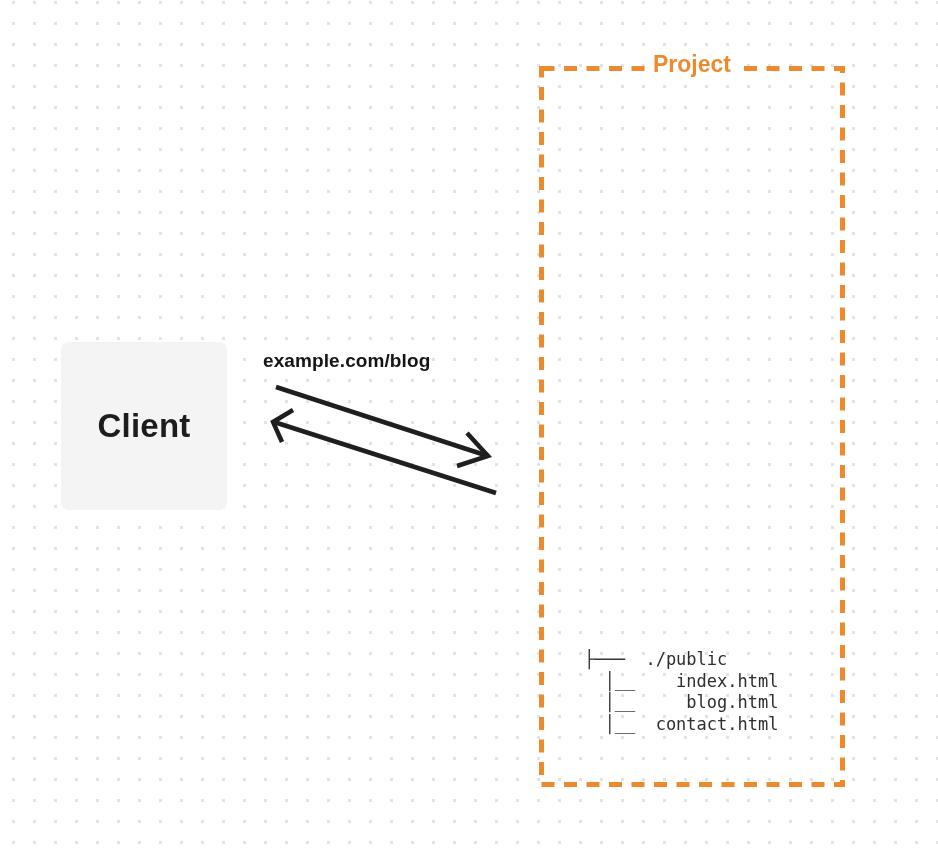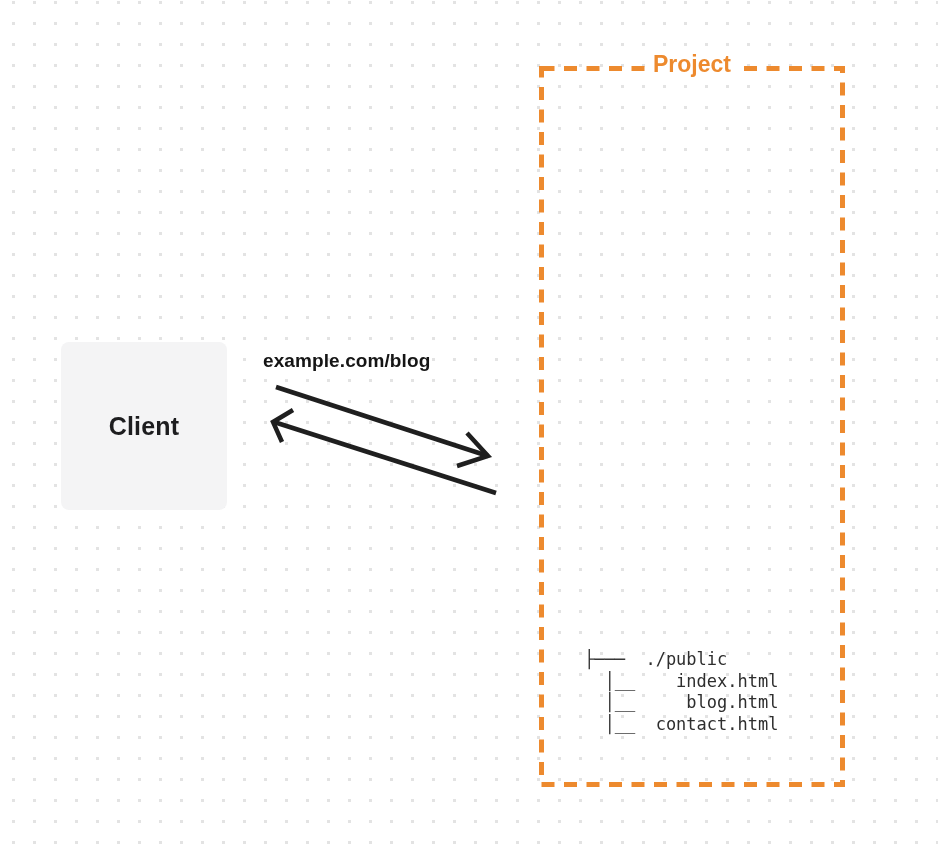--- a/index.html
+++ b/index.html
@@ -23,21 +23,21 @@
     background-size:21px 21px;
     background-position:3px -8px;
   }
   
   .client-box{
     position:absolute;left:61px;top:342px;width:166px;height:168px;
     background:var(--client-bg);border-radius:8px;
     display:flex;align-items:center;justify-content:center;
   }
   .client-box .label{
-    font-size:25px;font-weight:bold;color:var(--text-dark);letter-spacing:.2px;
+    font-size:33px;font-weight:bold;color:var(--text-dark);letter-spacing:.2px;
   }
   
   .url-label{
     position:absolute;left:263px;top:338px;
     font-size:19px;font-weight:bold;color:#151515;letter-spacing:.1px;
     white-space:nowrap;
     margin-top:12px;
   }
   
   .arrows{position:absolute;left:0;top:0;width:938px;height:860px;pointer-events:none;}

